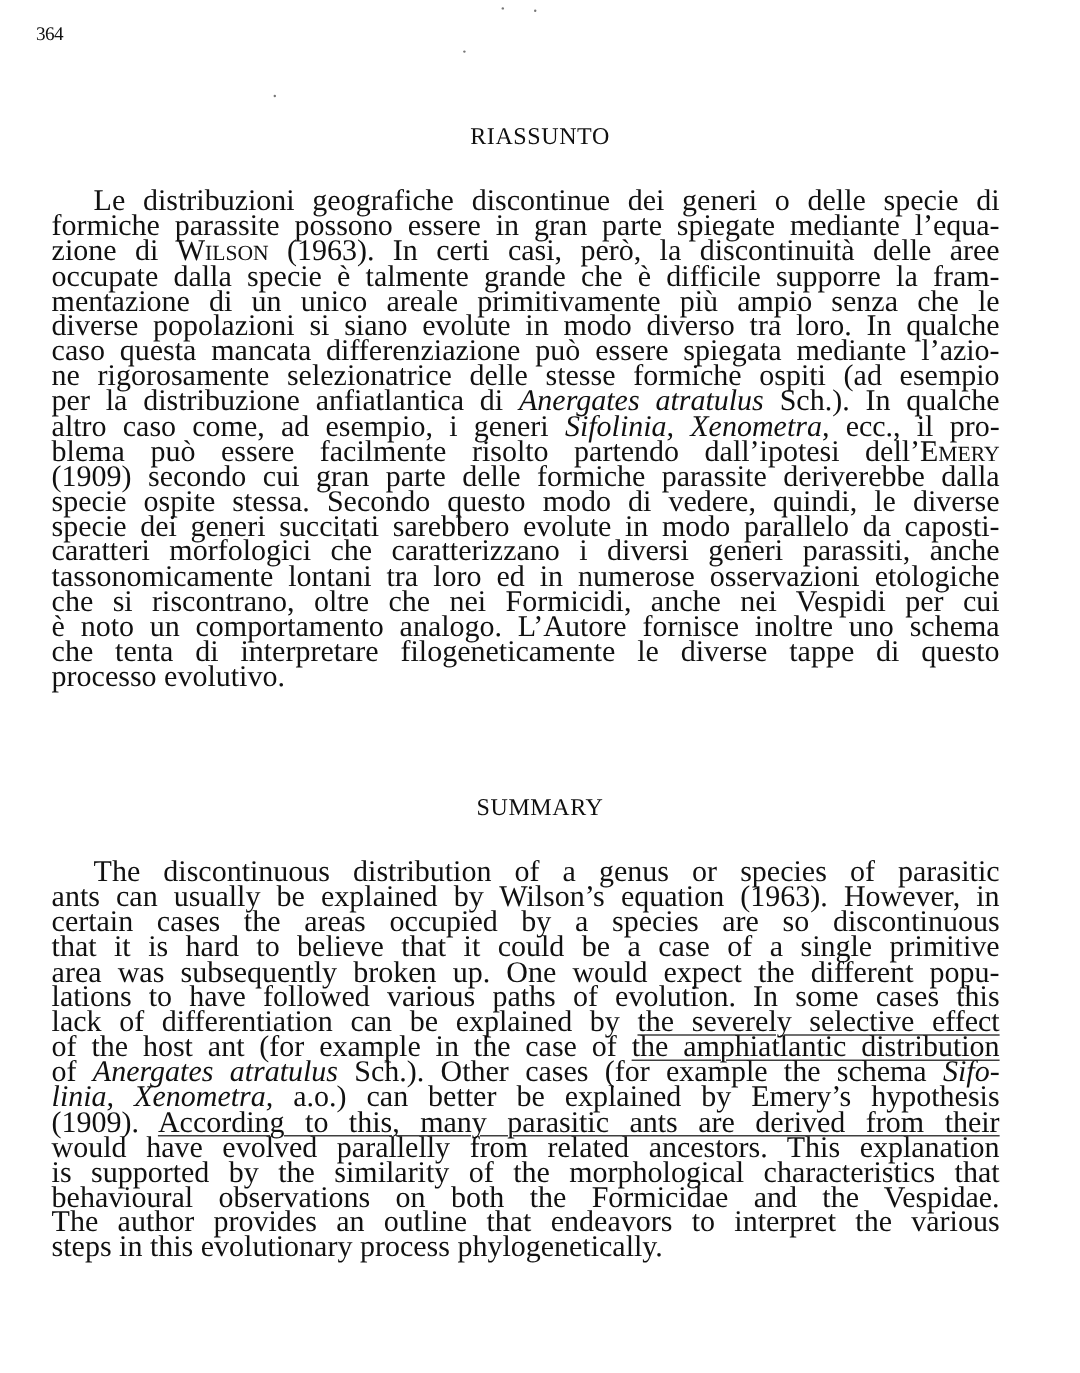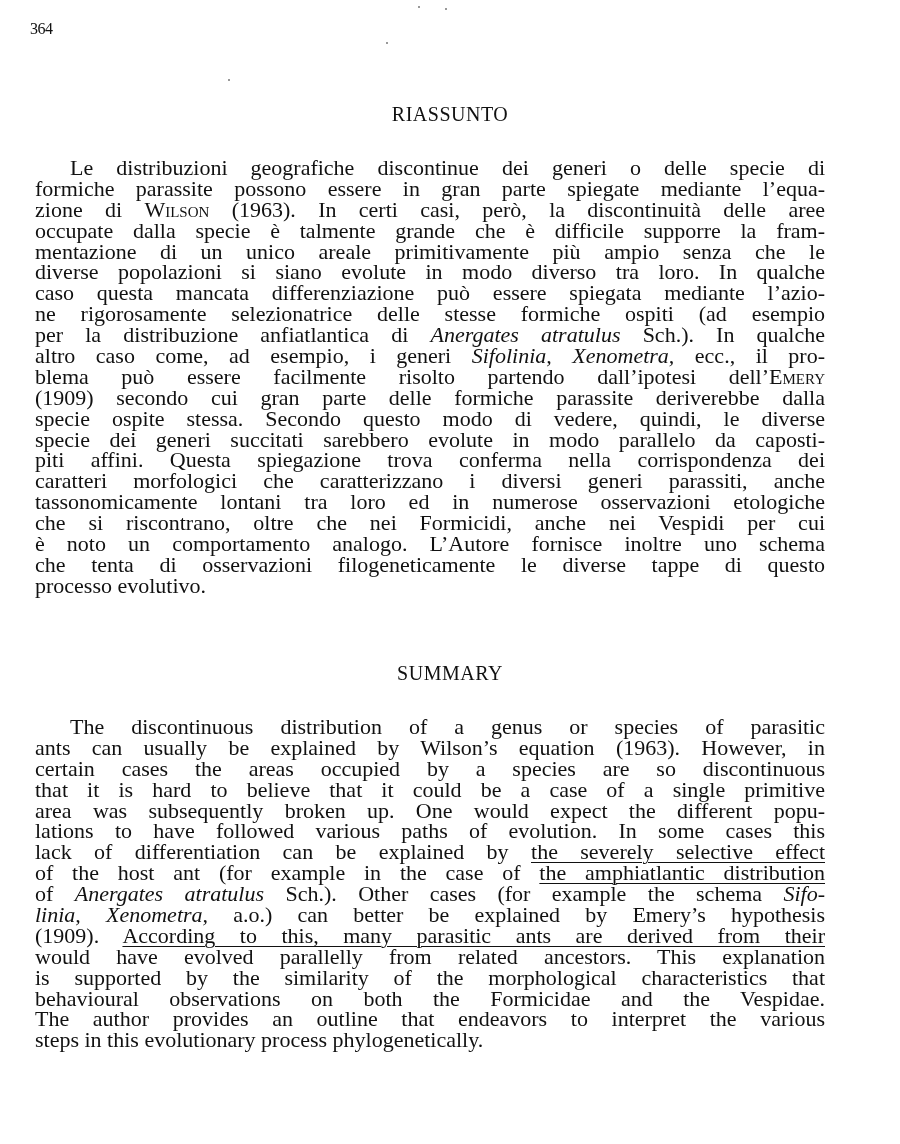--- a/index.html
+++ b/index.html
@@ -2,21 +2,21 @@
 <html><head>
 <meta charset="utf-8">
 <style>
   html, body { margin: 0; padding: 0; background: #ffffff; }
   body { width: 900px; height: 1144px; position: relative; overflow: hidden;
          font-family: "Liberation Serif", "DejaVu Serif", serif; color: #111; }
   .page-number { position: absolute; left: 30px; top: 20px; font-size: 16px; letter-spacing: -0.5px; }
   .heading { position: absolute; left: 0; width: 900px; text-align: center; font-size: 20px; letter-spacing: 0.5px; }
   .heading.h1 { top: 103px; }
   .heading.h2 { top: 662px; }
-  .para { position: absolute; left: 35px; width: 790px; font-size: 22px; line-height: 20.9px; }
+  .para { position: absolute; left: 43px; width: 790px; font-size: 25px; line-height: 20.9px; }
   .para.p1 { top: 158px; }
   .para.p2 { top: 717px; }
   .line { display: block; text-align: justify; text-align-last: justify; white-space: nowrap; height: 20.9px; }
   .line.last { text-align-last: left; }
   .line.indent { padding-left: 35px; }
   .sc { font-variant: small-caps; }
   em { font-style: italic; }
   .hand-underline { text-decoration: underline; text-decoration-thickness: 1px; text-underline-offset: 3px; }
   .speck { position: absolute; width: 2px; height: 2px; background: #777; border-radius: 1px; }
 </style>
@@ -40,26 +40,25 @@
     <span class="line">mentazione di un unico areale primitivamente più ampio senza che le</span>
     <span class="line">diverse popolazioni si siano evolute in modo diverso tra loro. In qualche</span>
     <span class="line">caso questa mancata differenziazione può essere spiegata mediante l’azio-</span>
     <span class="line">ne rigorosamente selezionatrice delle stesse formiche ospiti (ad esempio</span>
     <span class="line"><span>per la distribuzione anfiatlantica di</span> <em>Anergates atratulus</em> <span>Sch.). In qualche</span></span>
     <span class="line"><span>altro caso come, ad esempio, i generi</span> <em>Sifolinia, Xenometra,</em> <span>ecc., il pro-</span></span>
     <span class="line"><span>blema può essere facilmente risolto partendo dall’ipotesi dell’</span><span class="sc">Emery</span></span>
     <span class="line">(1909) secondo cui gran parte delle formiche parassite deriverebbe dalla</span>
     <span class="line">specie ospite stessa. Secondo questo modo di vedere, quindi, le diverse</span>
     <span class="line">specie dei generi succitati sarebbero evolute in modo parallelo da caposti-</span>
-    <span class="line">piti affini. Questa spiegazione trova conferma nella corrispondenza dei</span>
     <span class="line">caratteri morfologici che caratterizzano i diversi generi parassiti, anche</span>
     <span class="line">tassonomicamente lontani tra loro ed in numerose osservazioni etologiche</span>
     <span class="line">che si riscontrano, oltre che nei Formicidi, anche nei Vespidi per cui</span>
     <span class="line">è noto un comportamento analogo. L’Autore fornisce inoltre uno schema</span>
-    <span class="line">che tenta di osservazioni filogeneticamente le diverse tappe di questo</span>
+    <span class="line">che tenta di interpretare filogeneticamente le diverse tappe di questo</span>
     <span class="line last">processo evolutivo.</span>
   </div>
 
   <h2 class="heading h2" style="margin:0;font-weight:normal;">SUMMARY</h2>
   <div class="para p2">
     <span class="line indent">The discontinuous distribution of a genus or species of parasitic</span>
     <span class="line">ants can usually be explained by Wilson’s equation (1963). However, in</span>
     <span class="line">certain cases the areas occupied by a species are so discontinuous</span>
     <span class="line">that it is hard to believe that it could be a case of a single primitive</span>
     <span class="line">area was subsequently broken up. One would expect the different popu-</span>

